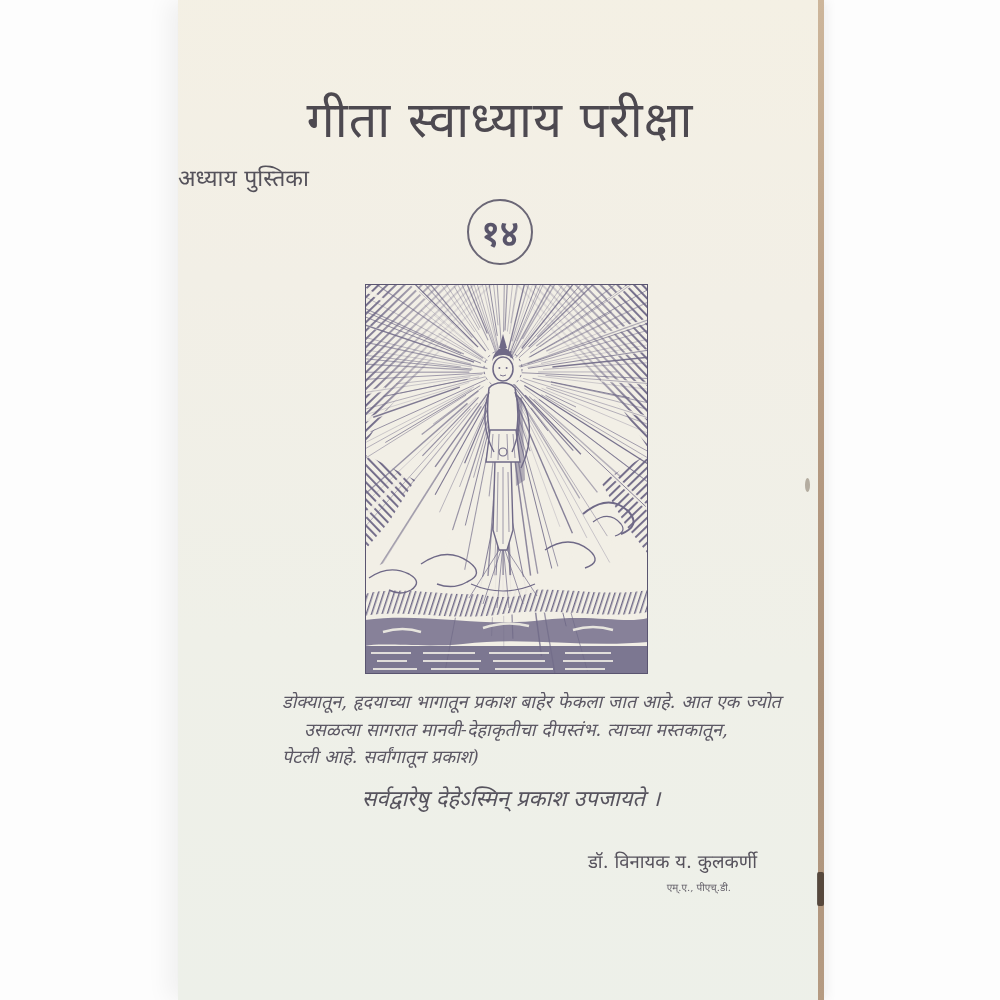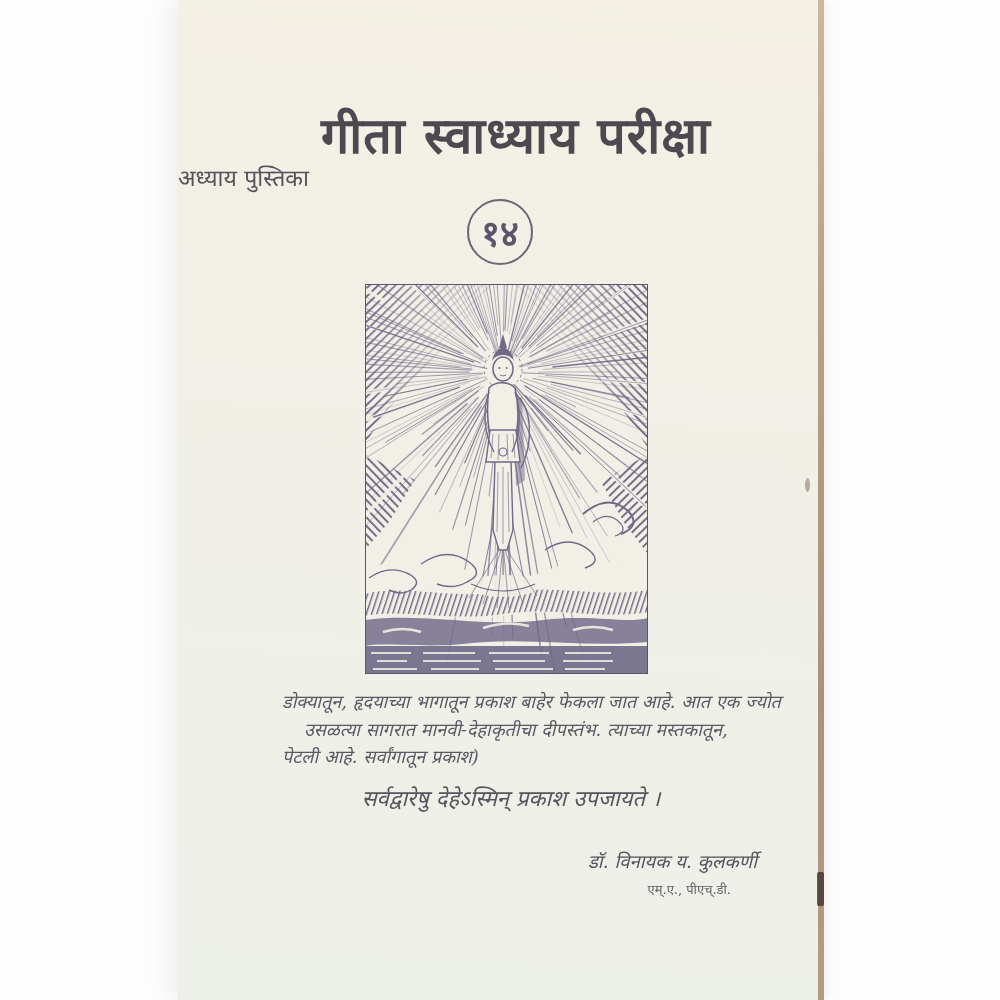--- a/index.html
+++ b/index.html
@@ -34,22 +34,22 @@
     position:absolute;left:817px;top:872px;width:7px;height:34px;
     background:rgba(64,53,44,.8);border-radius:2px;
   }
   .edge-speck{
     position:absolute;left:805px;top:478px;width:5px;height:14px;
     background:rgba(120,105,90,.5);border-radius:50%;
   }
   
   .title{
     position:absolute;top:84px;left:0;width:100%;text-align:center;
-    font-size:50px;font-weight:bold;color:var(--title-ink);
-    letter-spacing:1px;margin:16px;
+    font-size:50px;font-weight:normal;color:var(--title-ink);
+    letter-spacing:1px;margin:0;
   }
   .subtitle{
     position:absolute;top:161px;left:0;width:100%;text-align:left;
     font-size:23px;color:#55525b;
   }
   .chapter-circle{
     position:absolute;top:199px;left:50%;transform:translateX(-50%);
     width:66px;height:66px;border:2.5px solid #6b6776;border-radius:50%;
     display:flex;align-items:center;justify-content:center;
     font-size:36px;font-weight:bold;color:#59556a;
@@ -66,22 +66,22 @@
   .caption .indent{text-indent:22px;}
   .verse{
     position:absolute;left:0;top:784px;width:100%;padding-left:22px;
     text-align:center;font-size:22px;font-style:italic;color:#57545e;
     line-height:30px;
   }
   .author{
     position:absolute;right:65px;top:848px;text-align:right;
     color:#56525c;
   }
-  .author-name{font-size:18.5px;font-style:italic;white-space:nowrap;}
-  .author-degrees{font-size:13px;margin-top:7px;padding-right:26px;white-space:nowrap;color:#625e67;}
+  .author-name{font-size:18.5px;white-space:nowrap;}
+  .author-degrees{font-size:10px;margin-top:7px;padding-right:26px;white-space:nowrap;color:#625e67;}
   
   .ray{stroke:var(--ink);}
   .white-ray{stroke:var(--paper);}
   .ink-line{stroke:var(--ink);fill:none;}
   .ink-fill{fill:var(--ink);}
   .paper-fill{fill:var(--paper);}
   .figure-part{stroke:var(--ink);fill:var(--paper);}
   .frame-border{fill:none;stroke:#5a5570;stroke-width:2;}
   .hatch-stripe{stroke:var(--ink);}
 </style>

